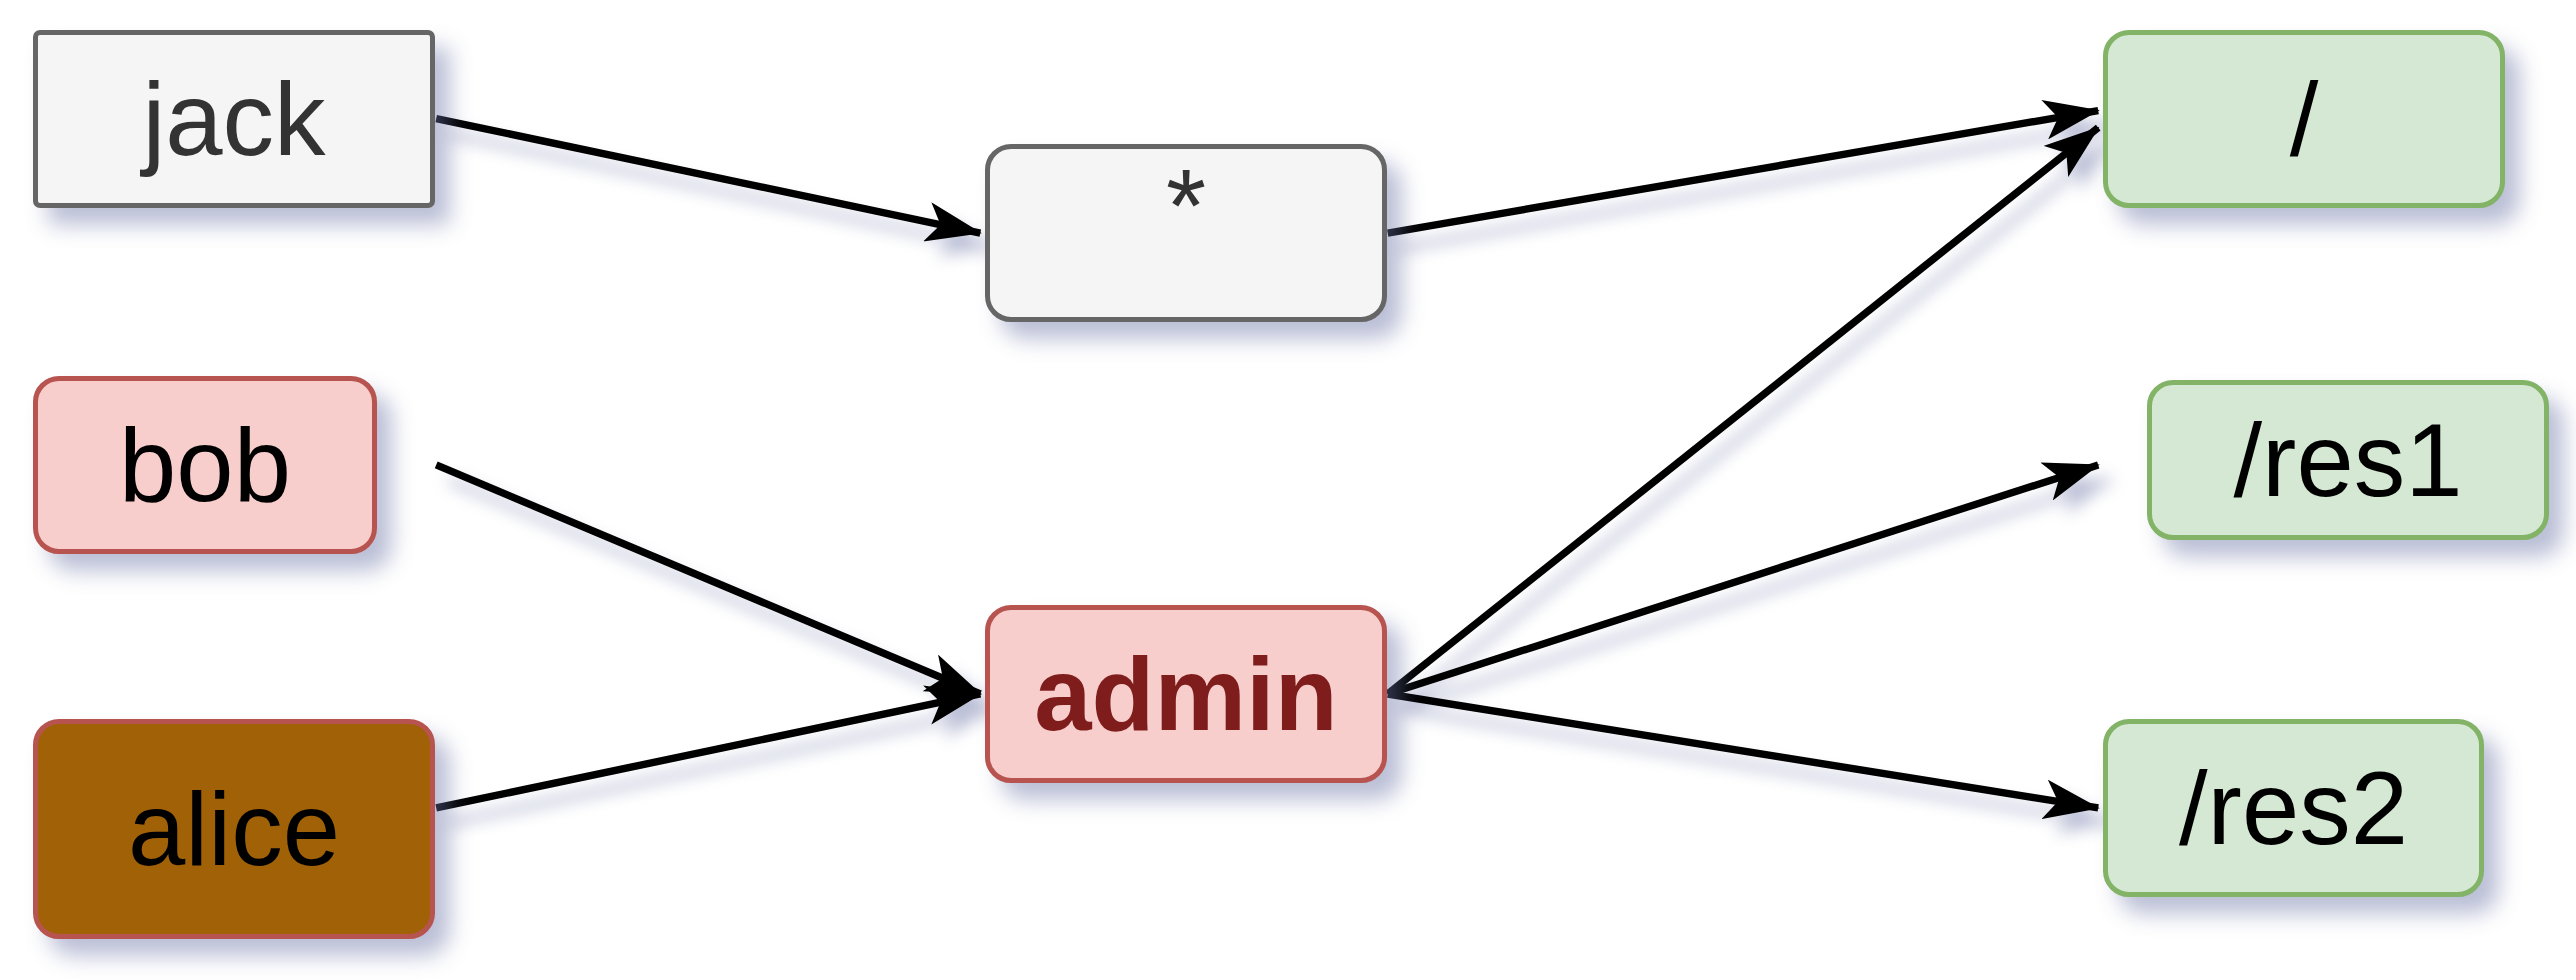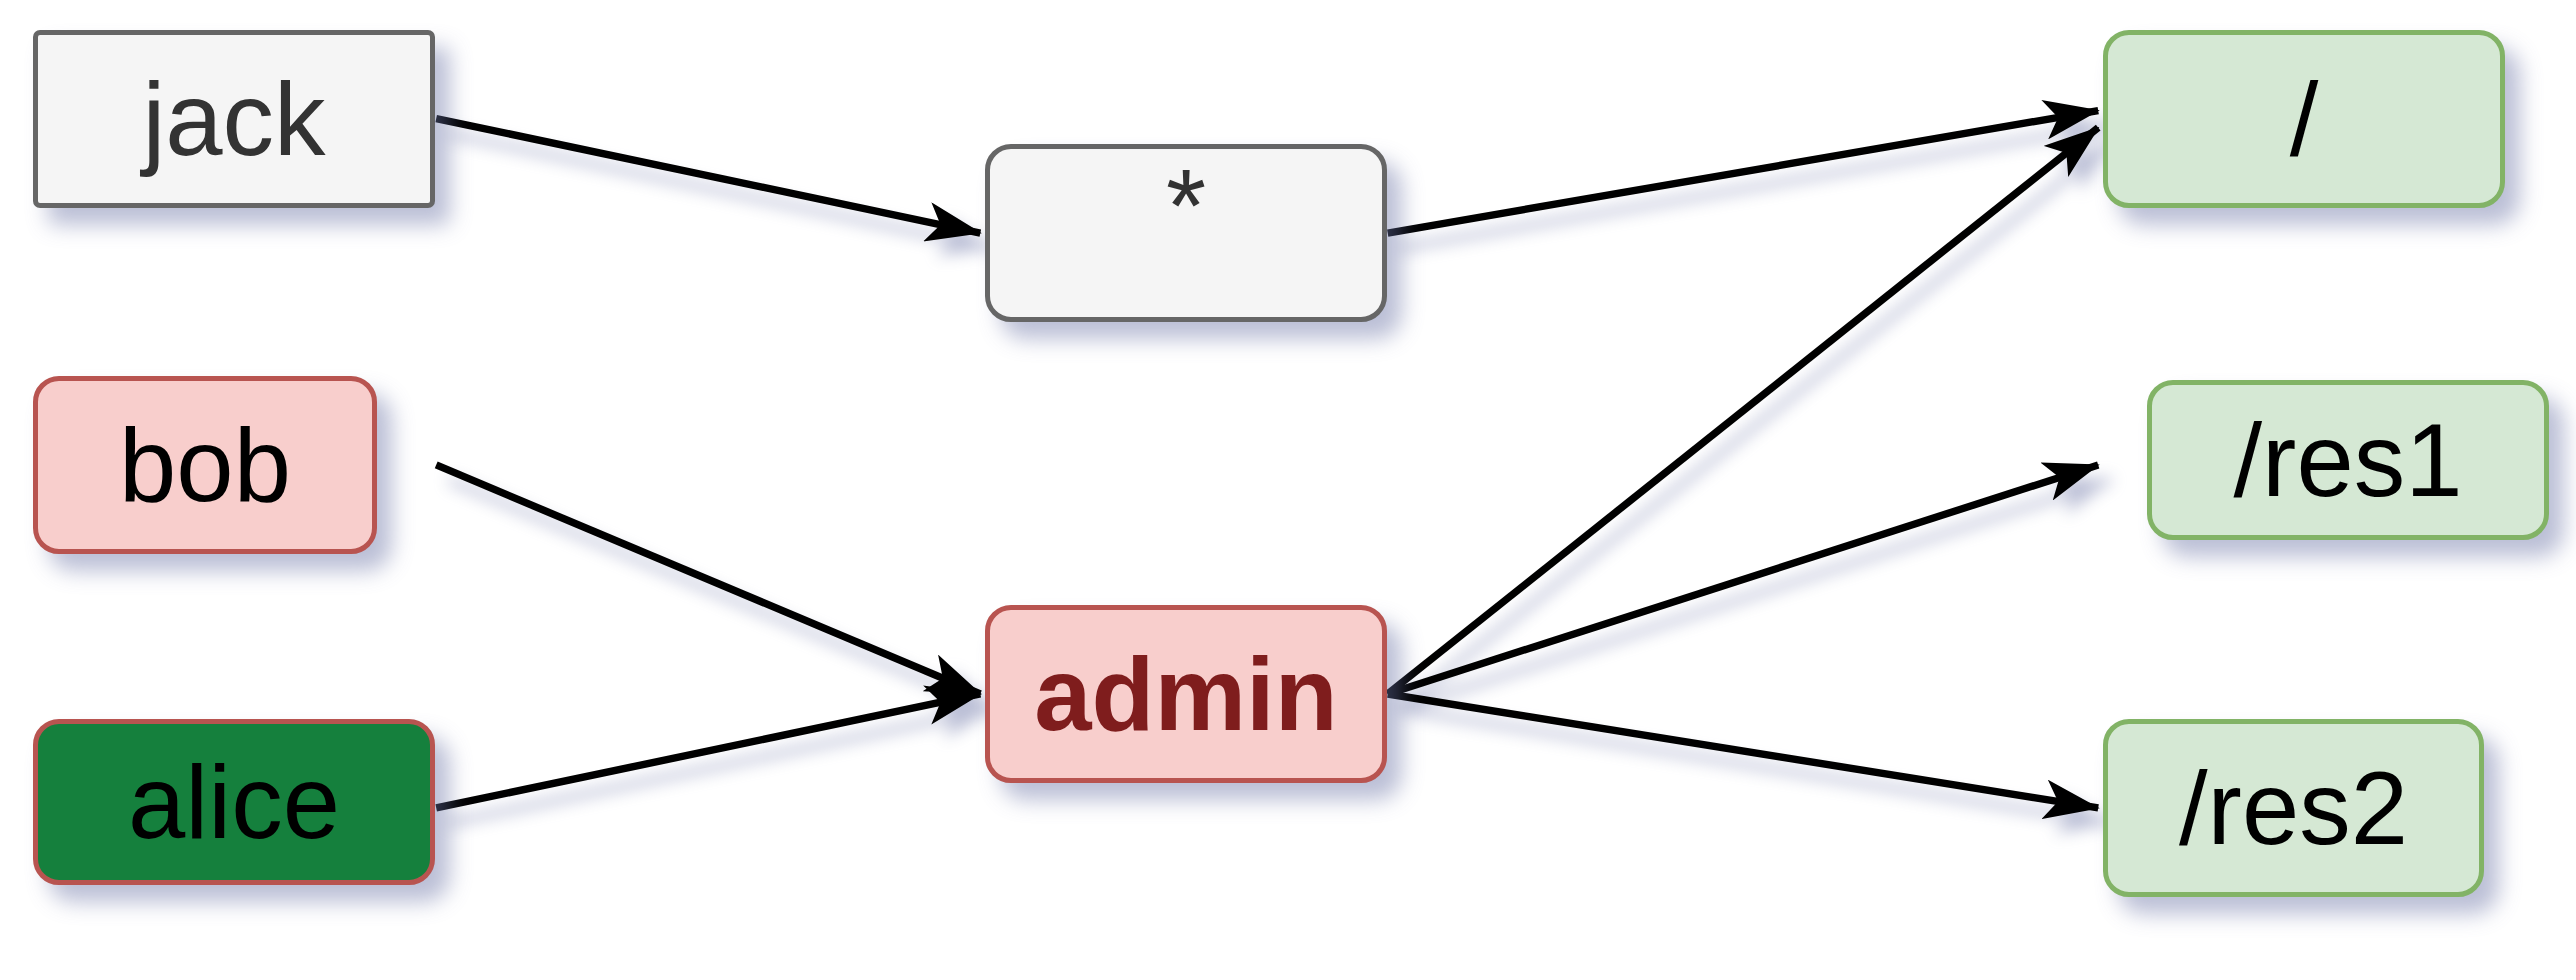--- a/index.html
+++ b/index.html
@@ -53,21 +53,21 @@
   <div id="nodes-layer">
       <div class="node" style="left: 33px; top: 30px; width: 402px; height: 178px; background: rgb(245, 245, 245); border-color: rgb(102, 102, 102); box-shadow: rgba(104, 114, 163, 0.45) 15px 17px 21.7px; border-radius: 7px;">
         <span class="lbl" style="color: rgb(51, 51, 51);">jack</span>
       </div>
       <div class="node" style="left: 985px; top: 144px; width: 402px; height: 178px; background: rgb(245, 245, 245); border-color: rgb(102, 102, 102); box-shadow: rgba(104, 114, 163, 0.45) 15px 17px 21.7px;">
         <span class="lbl lbl-star" style="color: rgb(51, 51, 51);">*</span>
       </div>
       <div class="node" style="left: 33px; top: 376px; width: 344px; height: 178px; background: rgb(248, 206, 204); border-color: rgb(184, 84, 80); box-shadow: rgba(104, 114, 163, 0.45) 15px 17px 21.7px;">
         <span class="lbl" style="color: rgb(0, 0, 0);">bob</span>
       </div>
-      <div class="node" style="left: 33px; top: 719px; width: 402px; height: 166px; background: #15803d; border-color: rgb(184, 84, 80); box-shadow: rgba(104, 114, 163, 0.45) 15px 17px 21.7px;">
+      <div class="node" style="left: 33px; top: 719px; width: 402px; height: 220px; background: #a16207; border-color: rgb(184, 84, 80); box-shadow: rgba(104, 114, 163, 0.45) 15px 17px 21.7px;">
         <span class="lbl" style="color: rgb(0, 0, 0);">alice</span>
       </div>
       <div class="node" style="left: 985px; top: 605px; width: 402px; height: 178px; background: rgb(248, 206, 204); border-color: rgb(184, 84, 80); box-shadow: rgba(104, 114, 163, 0.45) 15px 17px 21.7px;">
         <span class="lbl" style="color: #7f1d1d; font-weight: bold;">admin</span>
       </div>
       <div class="node" style="left: 2103px; top: 30px; width: 402px; height: 178px; background: rgb(213, 232, 212); border-color: rgb(130, 179, 102); box-shadow: rgba(104, 114, 163, 0.45) 15px 17px 21.7px;">
         <span class="lbl" style="color: rgb(0, 0, 0);">/</span>
       </div>
       <div class="node" style="left: 2103px; top: 380px; width: 402px; height: 160px; background: rgb(213, 232, 212); border-color: rgb(130, 179, 102); box-shadow: rgba(104, 114, 163, 0.45) 15px 17px 21.7px; margin-left: 44px;">
         <span class="lbl" style="color: rgb(0, 0, 0);">/res1</span>

